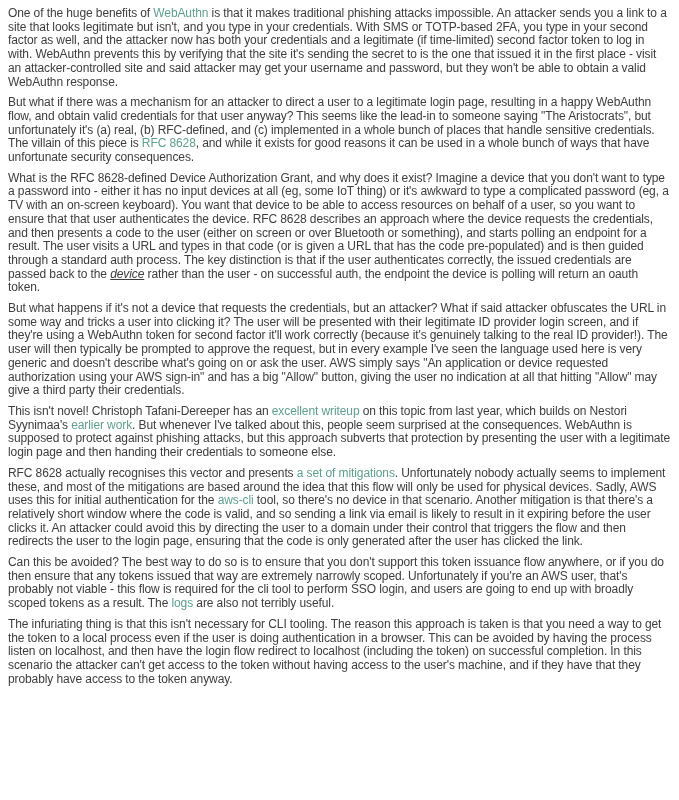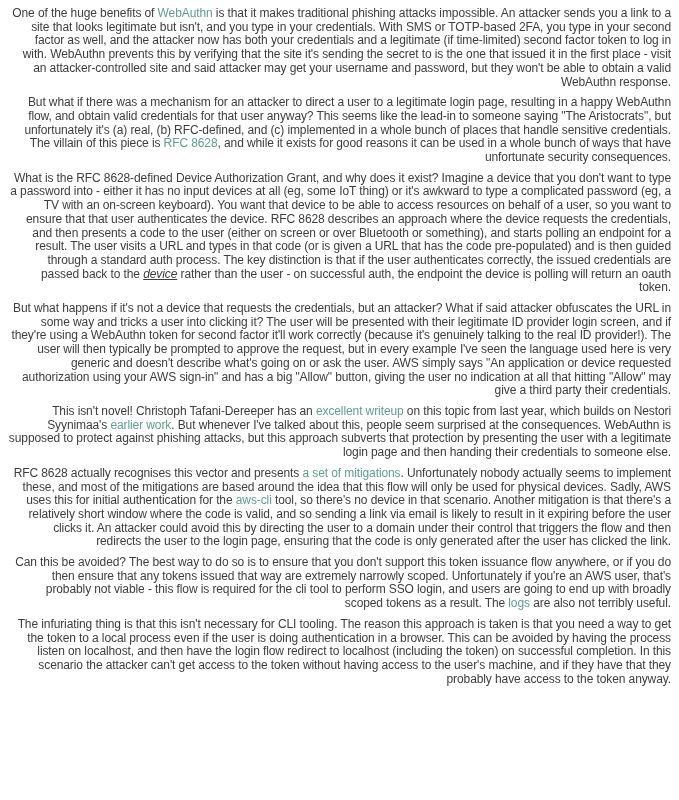--- a/index.html
+++ b/index.html
@@ -14,21 +14,21 @@
   }
   .article {
     box-sizing: border-box;
     width: 679px;
     padding: 7px 8px 6px 8px;
     color: var(--text);
     font-family: "Liberation Sans", "DejaVu Sans", sans-serif;
     font-size: 12px;
     line-height: 13.7px;
     letter-spacing: -0.1px;
-    text-align: right;
+    text-align: left;
   }
   .para {
     margin: 0 0 7px 0;
   }
   .lnk {
     color: var(--link);
     text-decoration: none;
     cursor: pointer;
   }
   em { font-style: italic; text-decoration: underline; }

